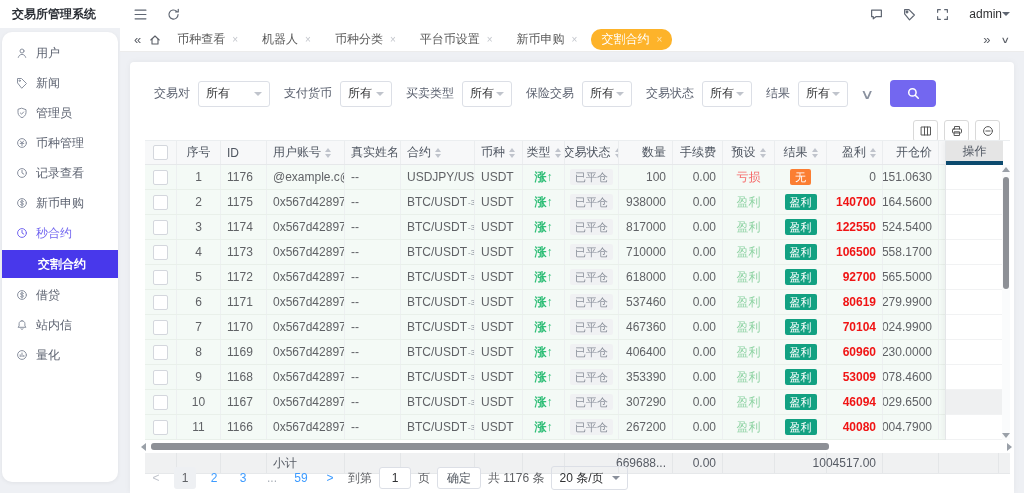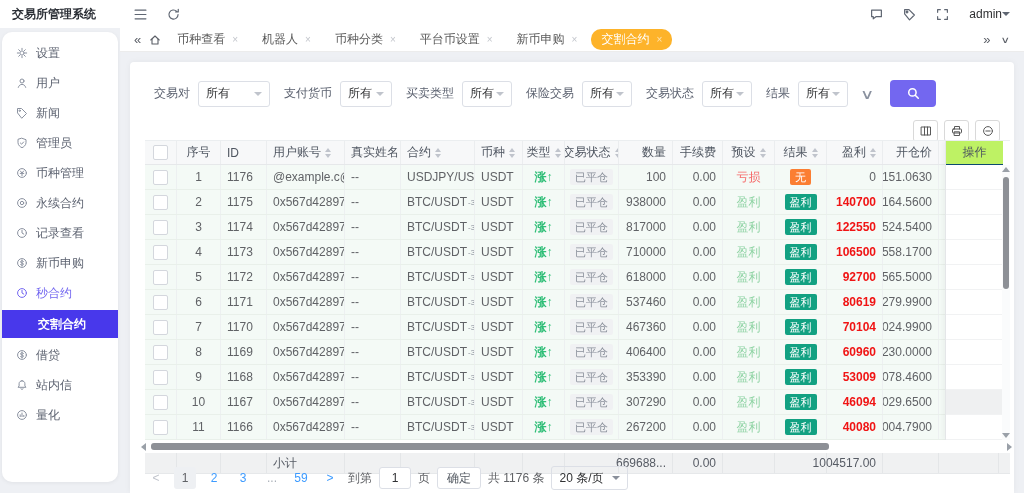--- a/index.html
+++ b/index.html
@@ -70,21 +70,21 @@
   .badge{display:inline-block;padding:1px 5px;border-radius:2px;font-size:11px;line-height:14px;}
   .badge.gray{background:#f0f1f3;color:#8a909b;}
   .badge.green{background:var(--badge-green);color:#fff;}
   .badge.orange{background:var(--badge-orange);color:#fff;}
   .preset-red{color:#f56c6c;} .preset-green{color:var(--preset-green);}
   .profit-red{color:var(--profit-red);font-weight:bold;}
   .small-suffix{font-size:8px;color:#8a909b;margin-left:1px;}
 
   
   .op-col{position:absolute;left:800px;top:0;width:57px;height:100%;background:#fff;border-left:1px solid #e4e6e8;box-shadow:-3px 0 4px rgba(0,0,0,.03);}
-  .op-header{height:24px;background:#bef264;border-bottom:1px solid #0c4a6e;display:flex;align-items:center;justify-content:center;color:#4e5560;box-sizing:border-box;}
+  .op-header{height:24px;background:#e5e5e5;border-bottom:4px solid #0c4a6e;display:flex;align-items:center;justify-content:center;color:#4e5560;box-sizing:border-box;}
   .op-cell{height:25px;border-bottom:1px solid #f1f2f3;background:#fff;box-sizing:border-box;}
   .op-cell.hover{background:#eff0f1;}
   .v-scroll{position:absolute;left:857px;top:24px;width:8px;bottom:0;background:#fafbfc;cursor:pointer;}
   .v-thumb{position:absolute;left:1px;top:12px;width:6px;height:112px;background:#8d9096;border-radius:3px;}
   .v-arrow{position:absolute;left:0;width:0;height:0;border-left:4px solid transparent;border-right:4px solid transparent;}
   .v-arrow.up{top:2px;border-bottom:5px solid #9aa0a8;}
   .v-arrow.down{bottom:2px;border-top:5px solid #9aa0a8;}
 
   
   .h-scroll{position:absolute;left:15px;top:381px;width:865px;height:8px;cursor:pointer;}
@@ -116,29 +116,20 @@
 <body>
 
 <div class="app">
 
   <aside class="sidebar">
     <div class="sidebar-title">交易所管理系统</div>
     <nav class="sidebar-card" id="sidebarMenu">
         <div class="menu-item  ">
           <span class="mi">
             <svg viewBox="0 0 12 12" width="12" height="12">
-              <circle cx="6" cy="6" r="2.1"></circle>
-              <path d="M6 1.3v1.5M6 9.2v1.5M1.3 6h1.5M9.2 6h1.5M2.7 2.7l1 1M8.3 8.3l1 1M9.3 2.7l-1 1M3.7 8.3l-1 1"></path>
-            </svg>
-          </span>
-          <span>设置</span>
-        </div>
-        <div class="menu-item  ">
-          <span class="mi">
-            <svg viewBox="0 0 12 12" width="12" height="12">
               <circle cx="6" cy="4" r="2"></circle>
               <path d="M2.3 10.4c.6-2 2-3 3.7-3s3.1 1 3.7 3"></path>
             </svg>
           </span>
           <span>用户</span>
         </div>
         <div class="menu-item  ">
           <span class="mi">
             <svg viewBox="0 0 12 12" width="12" height="12">
               <path d="M1.5 5.5v-4h4l5 5L6 11z"></path>
@@ -157,29 +148,20 @@
           <span>管理员</span>
         </div>
         <div class="menu-item  ">
           <span class="mi">
             <svg viewBox="0 0 12 12" width="12" height="12">
               <circle cx="6" cy="6" r="4.4"></circle>
               <path d="M4.4 4l1.6 2 1.6-2M4.2 6.4h3.6M6 6.4v2.2"></path>
             </svg>
           </span>
           <span>币种管理</span>
-        </div>
-        <div class="menu-item  ">
-          <span class="mi">
-            <svg viewBox="0 0 12 12" width="12" height="12">
-              <circle cx="6" cy="6" r="4.4"></circle>
-              <circle cx="6" cy="6" r="1.7"></circle>
-            </svg>
-          </span>
-          <span>永续合约</span>
         </div>
         <div class="menu-item  ">
           <span class="mi">
             <svg viewBox="0 0 12 12" width="12" height="12">
               <circle cx="6" cy="6" r="4.4"></circle>
               <path d="M6 3.4V6l1.8 1.1"></path>
             </svg>
           </span>
           <span>记录查看</span>
         </div>

